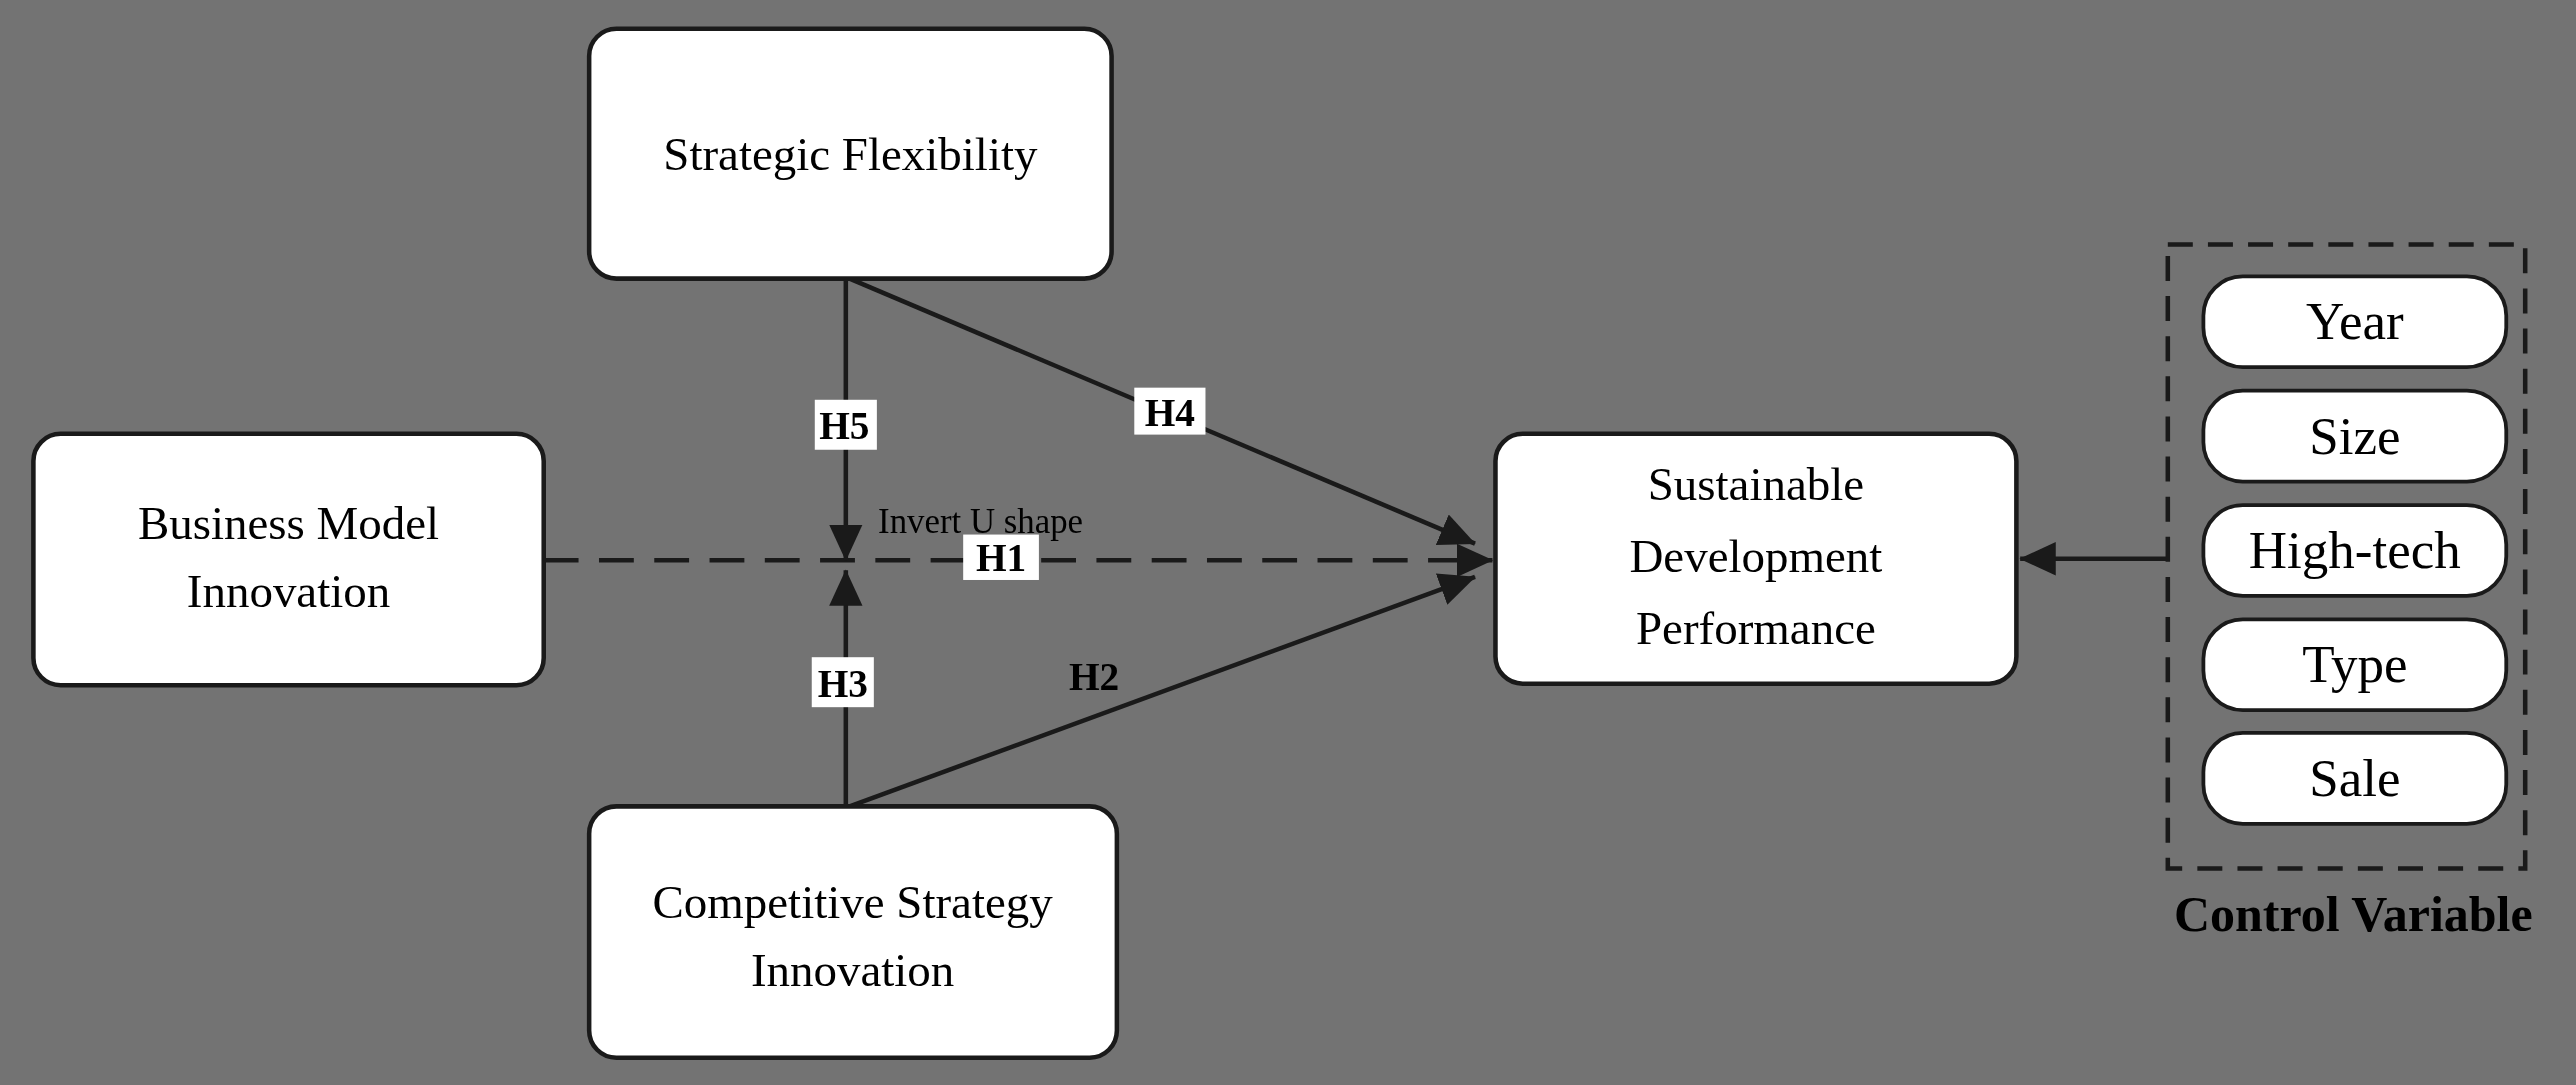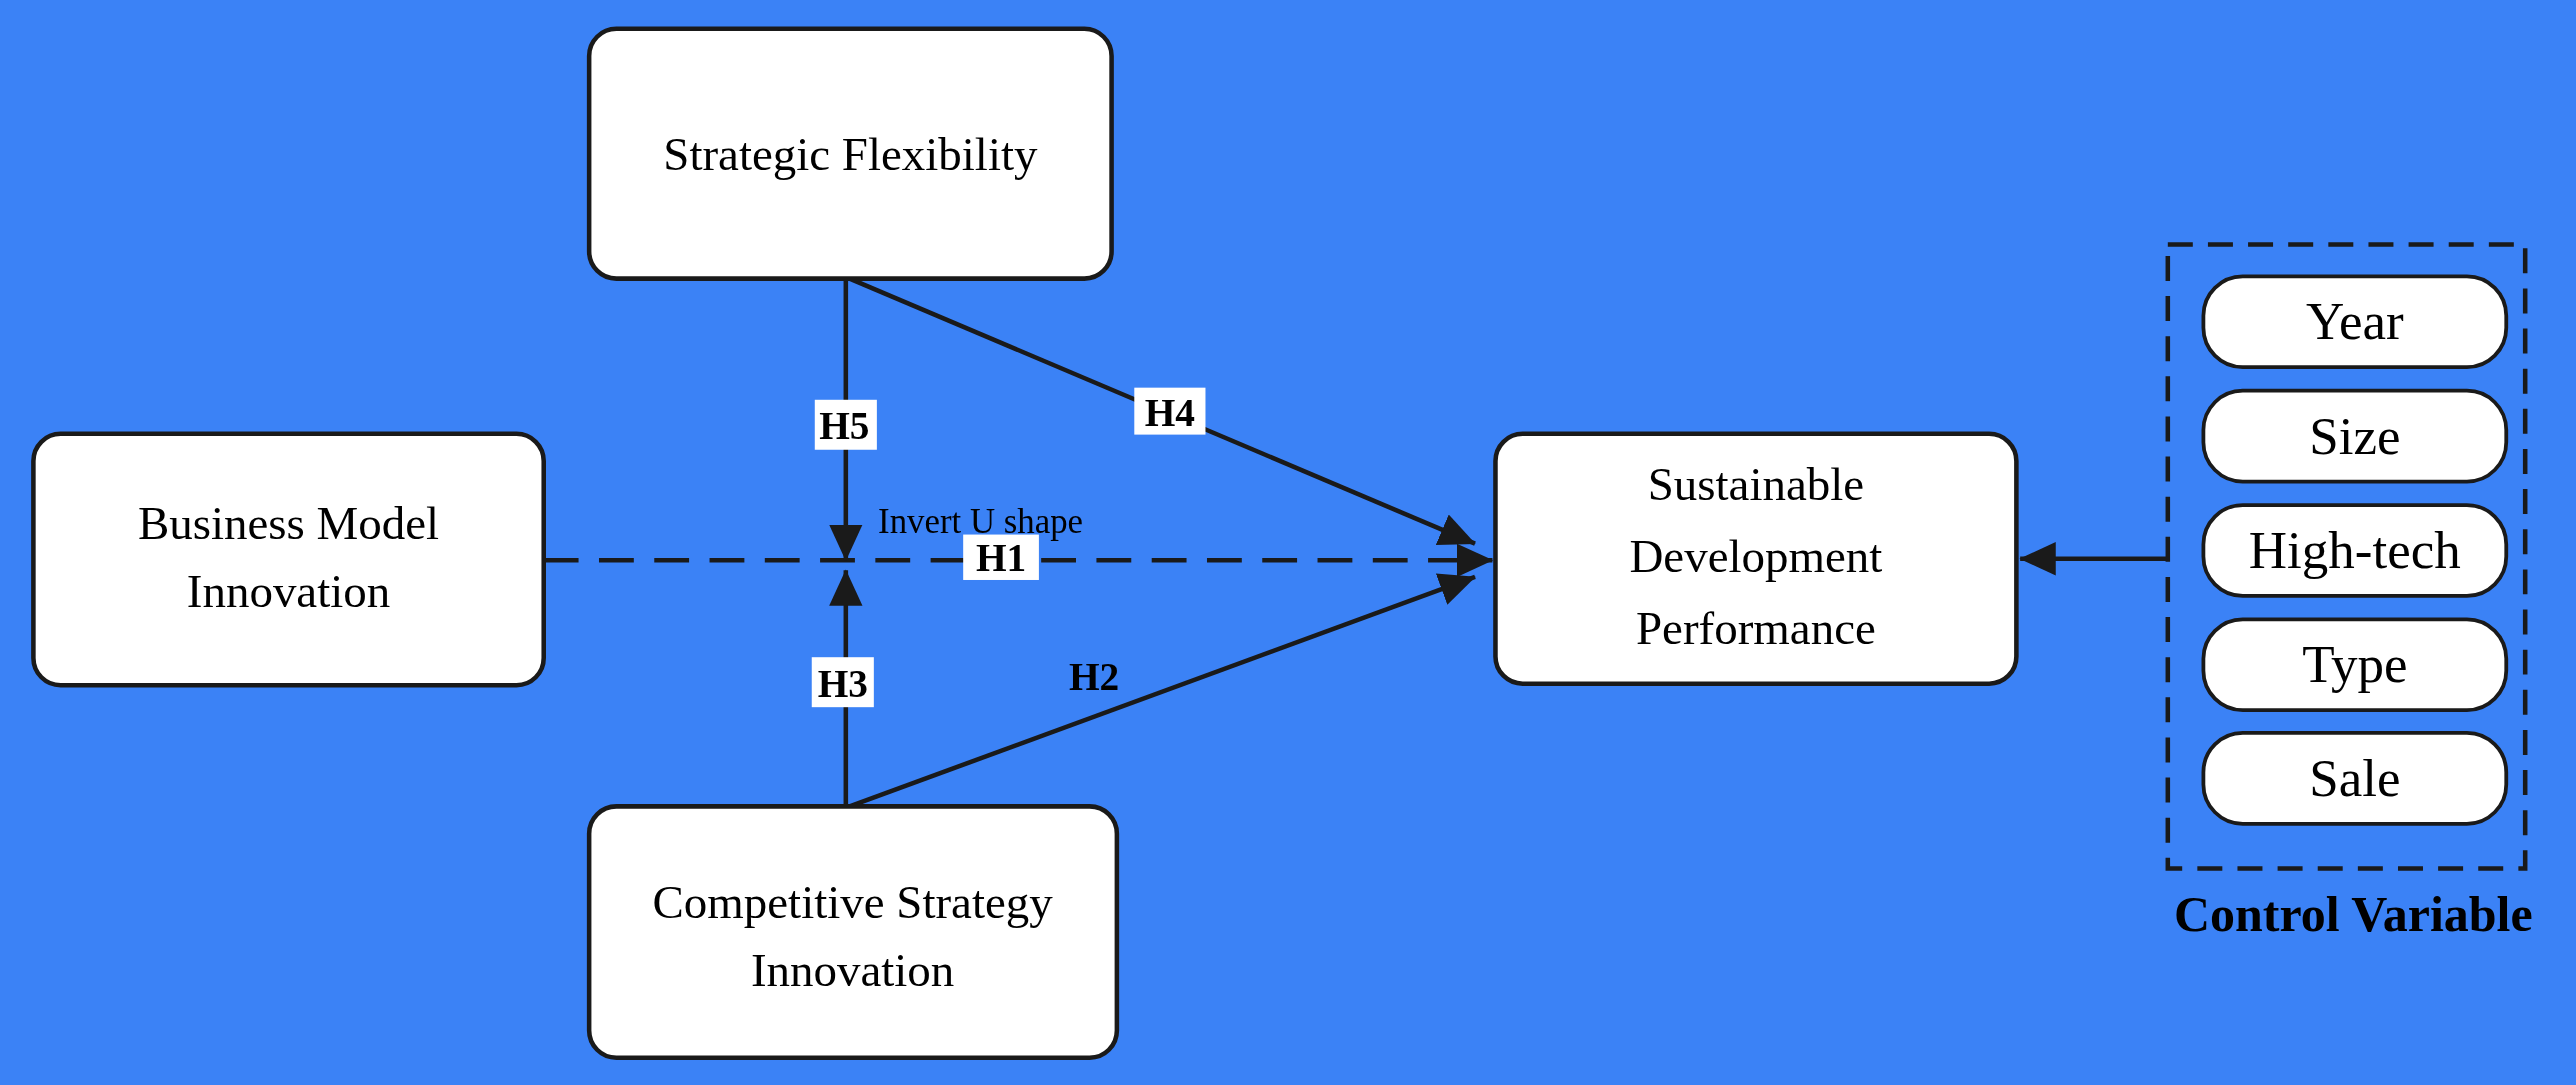--- a/index.html
+++ b/index.html
@@ -1,16 +1,16 @@
 <!DOCTYPE html>
 <html style="font-size:12px"><head>
 <meta charset="utf-8">
 <style>
   html, body { margin: 0; padding: 0; background: #ffffff; }
-  .stage { width: 2576px; height: 1085px; background: #3b82f6; }
+  .stage { width: 2576px; height: 1085px; background: #737373; }
   svg { display: block; }
   text {
     font-family: "Liberation Serif", "DejaVu Serif", serif;
     fill: #000000;
   }
   .node-label   { font-size: 62px; text-anchor: middle; }
   .pill-label   { font-size: 70px; text-anchor: middle; }
   .edge-label   { font-size: 52px; font-weight: bold; text-anchor: middle; }
   .annotation   { font-size: 46px; text-anchor: middle; }
   .panel-title  { font-size: 66px; font-weight: bold; text-anchor: middle; }

